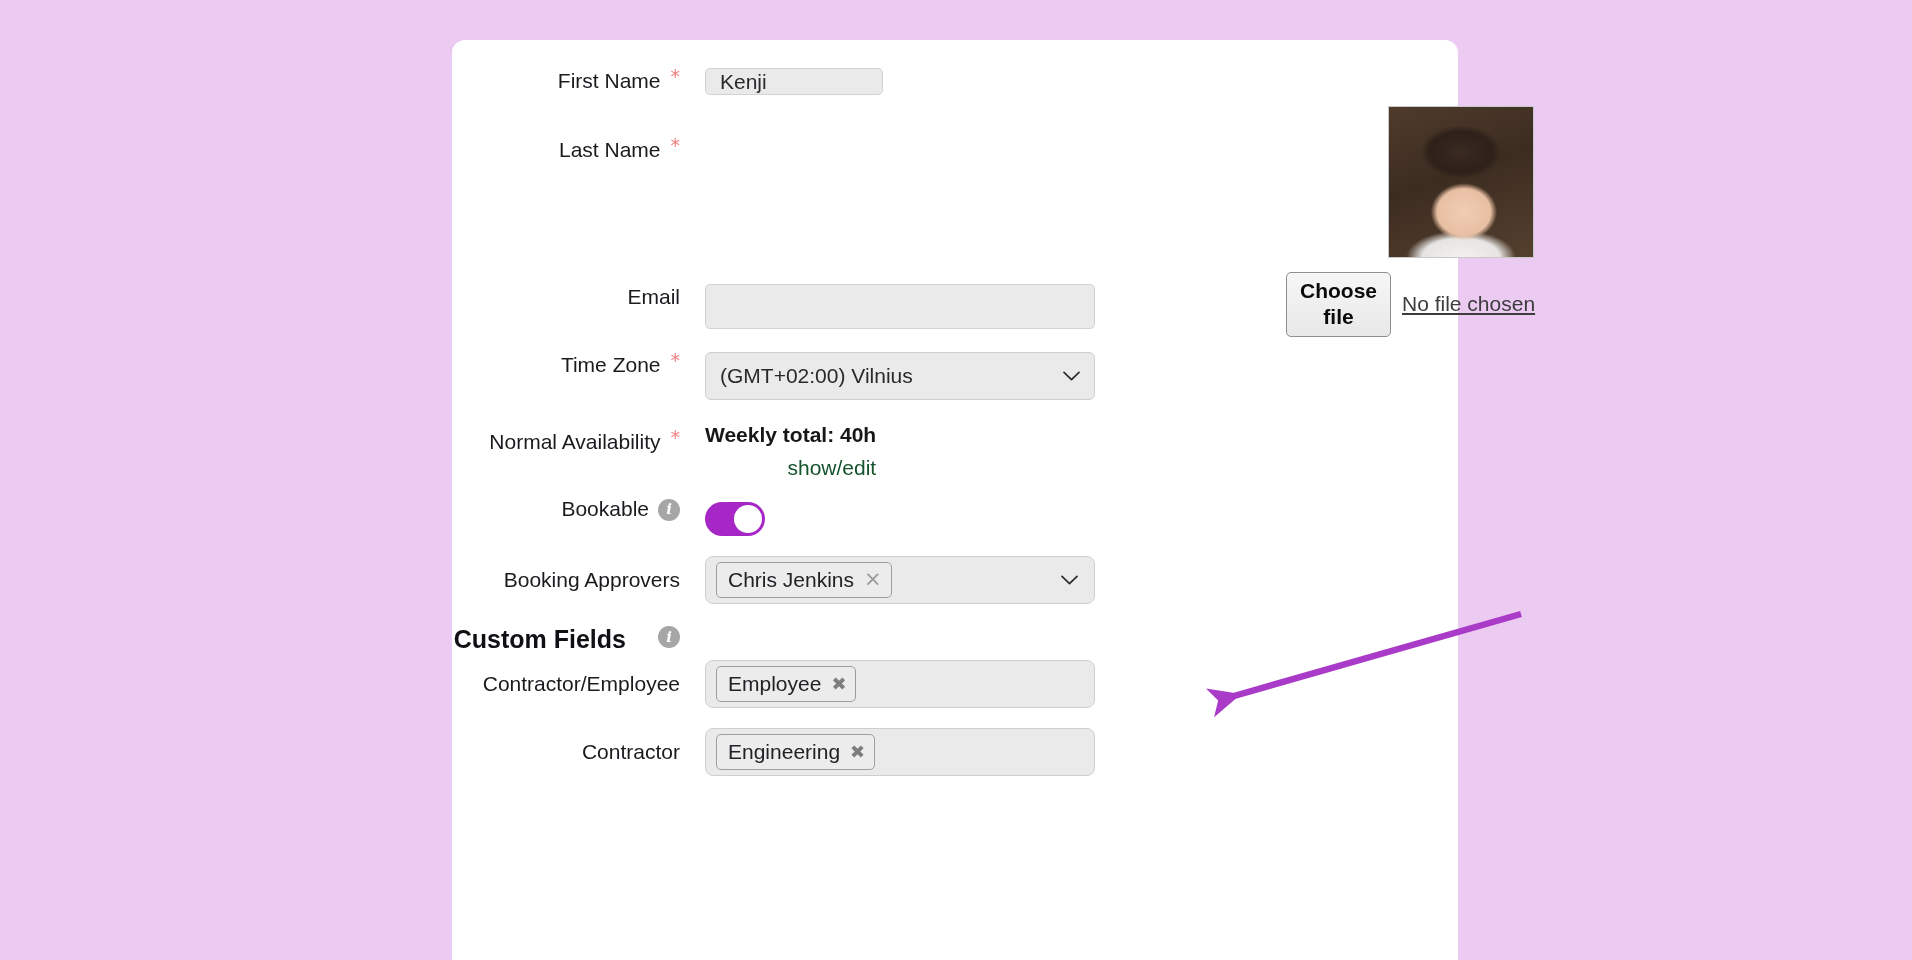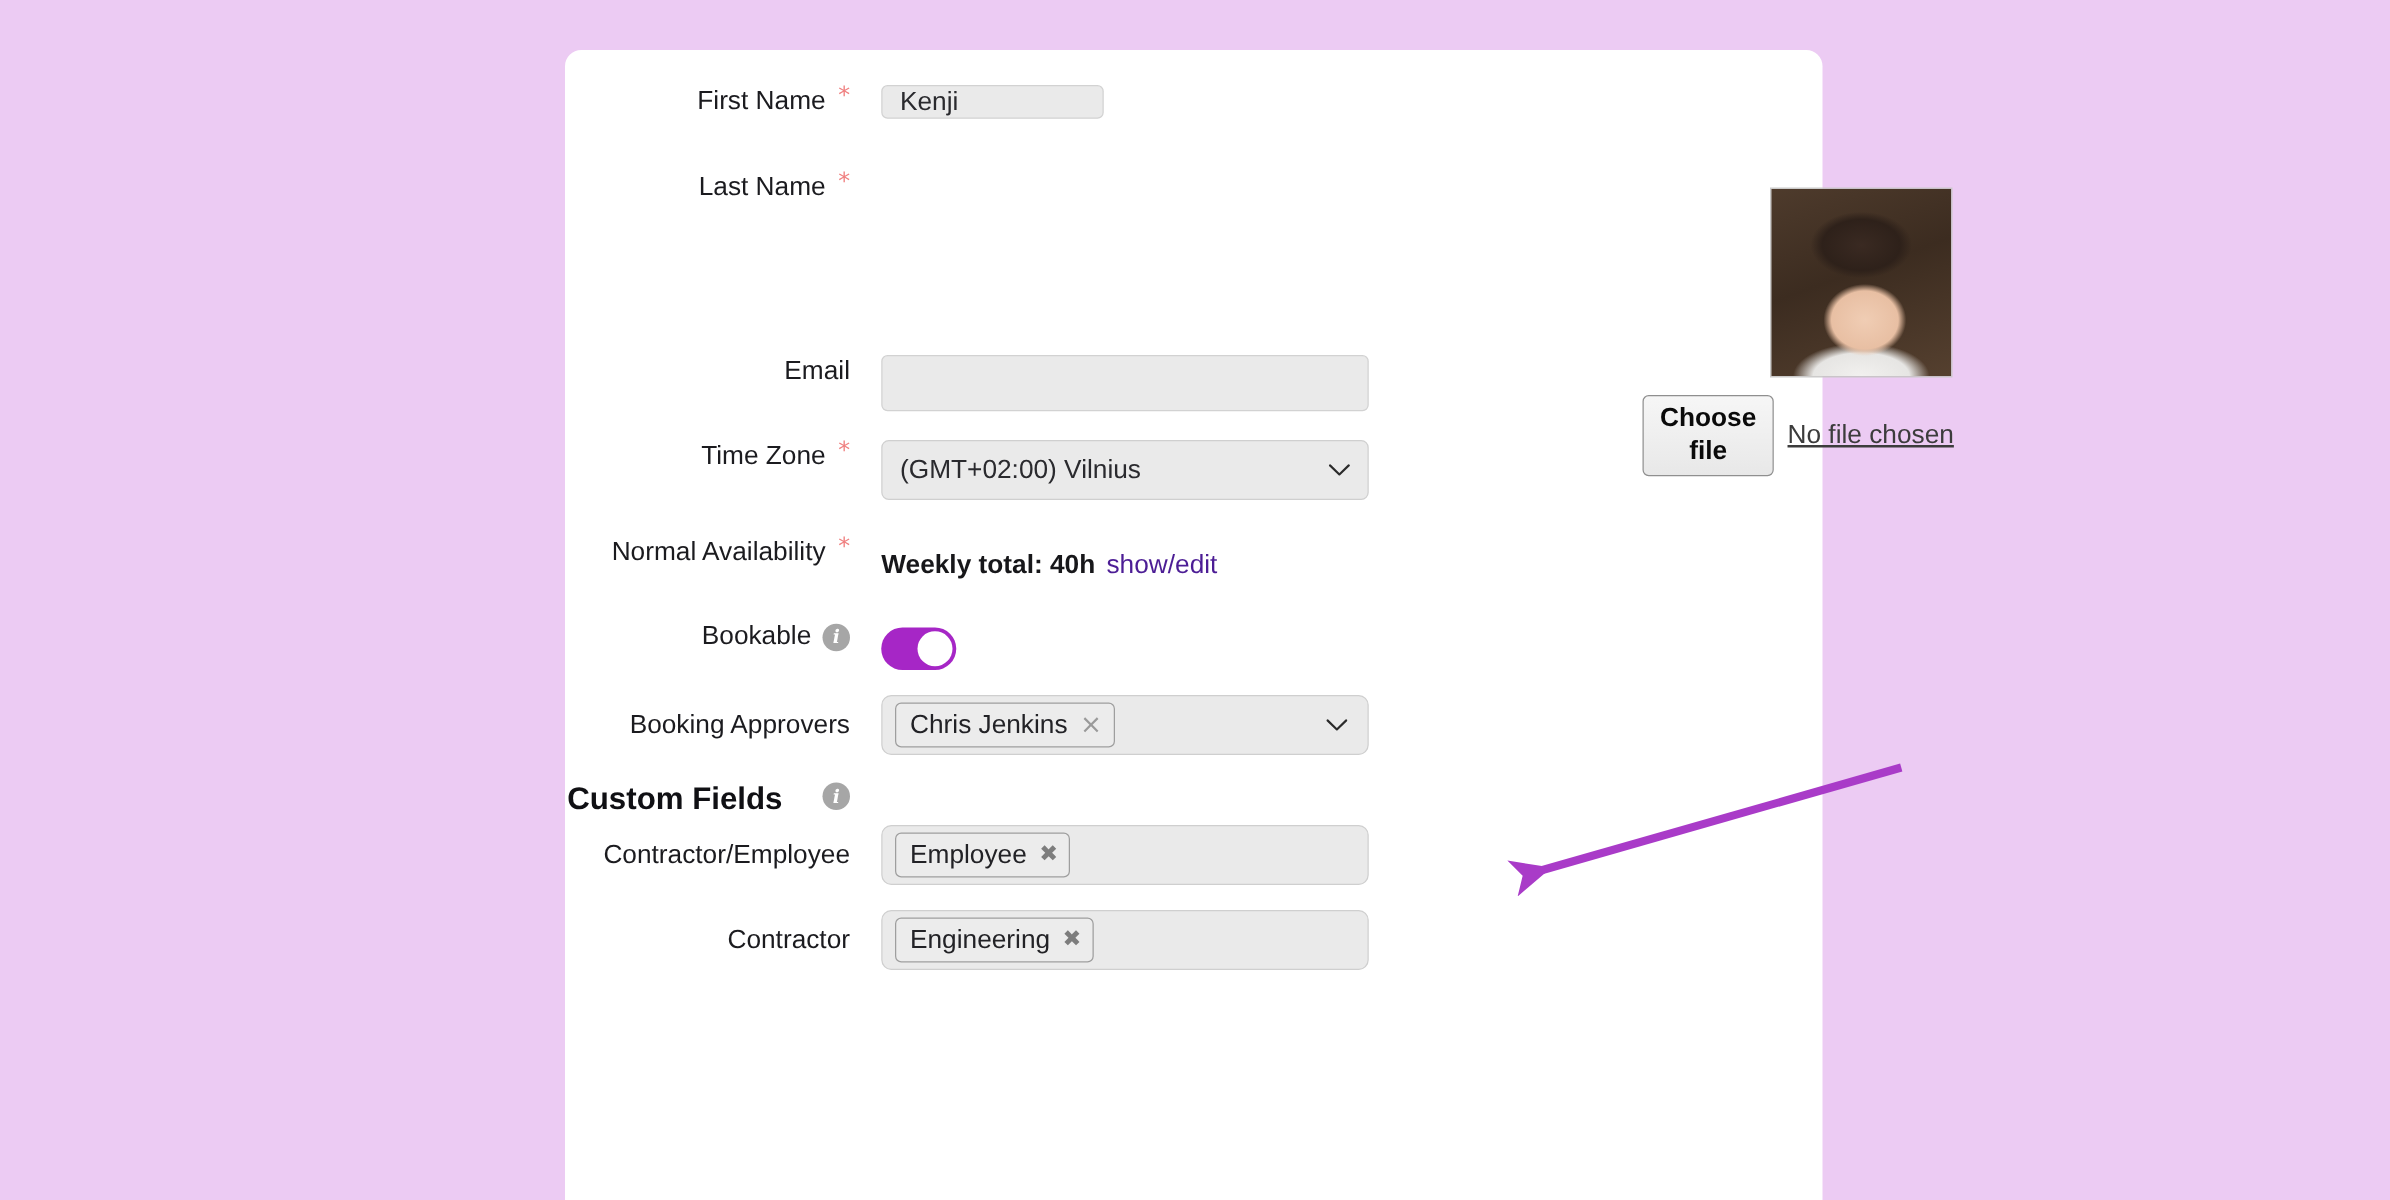--- a/index.html
+++ b/index.html
@@ -100,23 +100,22 @@
   .select-caret {
     width: 17px;
     height: 10px;
     flex: 0 0 auto;
   }
   .select-caret svg { display: block; }
 
   
   .photo-block {
     position: absolute;
-    left: 964px;
+    left: 936px;
     top: 66px;
-    margin-top: 44px;
   }
   .photo {
     width: 146px;
     height: 152px;
     border: 1px solid #c9c9c9;
     background:
       radial-gradient(ellipse 46px 40px at 52% 70%, #f0cdb4 0%, #e8bfa3 58%, rgba(232,191,163,0) 72%),
       radial-gradient(ellipse 52px 34px at 50% 30%, #3a2a22 0%, #2e211a 60%, rgba(46,33,26,0) 78%),
       radial-gradient(ellipse 70px 34px at 50% 100%, #f2f1ef 0%, #e6e5e3 55%, rgba(230,229,227,0) 78%),
       linear-gradient(160deg, #4e3b2c 0%, #3c2c20 45%, #55402f 100%);
@@ -149,25 +148,26 @@
     text-decoration: underline;
   }
 
   
   .avail-text {
     font-size: 21px;
     color: #17171a;
     font-weight: bold;
     white-space: nowrap;
     display: flex;
-    align-items: flex-start;
+    align-items: flex-end;
     gap: 9px;
+    flex-direction: column;
   }
   .show-edit-link {
-    color: #4c1d95;
+    color: #14532d;
     font-weight: normal;
     text-decoration: none;
     cursor: pointer;
   }
 
   
   .info-icon {
     display: inline-flex;
     align-items: center;
     justify-content: center;

